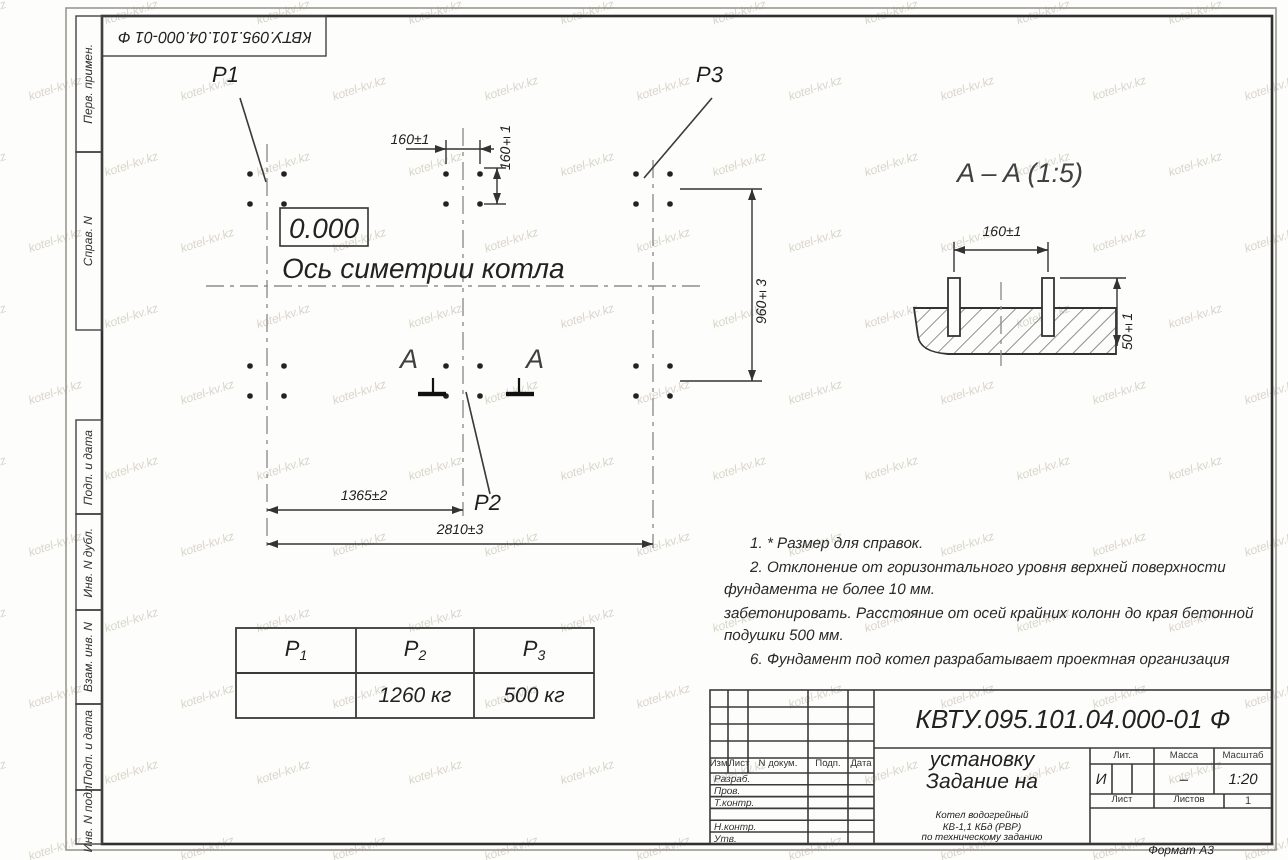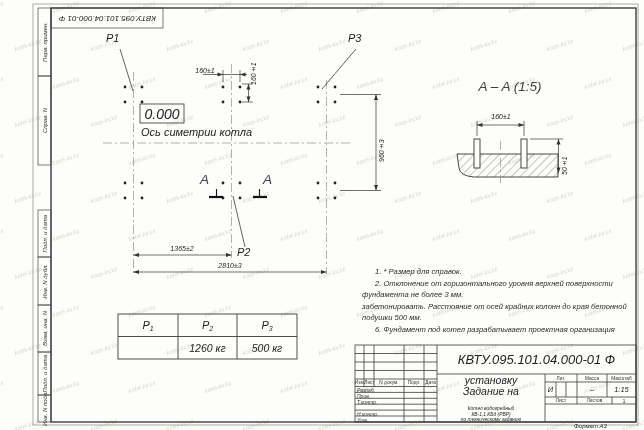--- a/index.html
+++ b/index.html
@@ -333,21 +333,21 @@
       <span>Подп. и дата</span>
     </div>
   <div class="vcell" style="top:395px;height:27px;">
       <span>Инв. N подл.</span>
     </div>
 
   <div class="txt plabel" style="left:106px;top:32px;">P1</div>
   <div class="txt plabel" style="left:348px;top:32px;">P3</div>
   <div class="txt plabel" style="left:237px;top:246px;">P2</div>
   <div class="txt it ctr" style="left:140px;top:104px;width:44px;height:19px;font-size:14px;">0.000</div>
-  <div class="txt it" style="left:141px;top:126px;font-size:11px;">Ось симетрии котла</div>
+  <div class="txt it" style="left:141px;top:126px;font-size:14px;">Ось симетрии котла</div>
   <div class="txt dim ctr" style="left:190px;top:67px;width:30px;">160±1</div>
   <div class="vdim" style="left:250px;top:55px;height:30px;">160±1</div>
   <div class="vdim" style="left:378px;top:124px;height:38px;">960±3</div>
   <div class="txt dim ctr" style="left:156px;top:245px;width:52px;">1365±2</div>
   <div class="txt dim ctr" style="left:204px;top:262px;width:52px;">2810±3</div>
   <div class="txt alabel" style="left:200px;top:172px;">A</div>
   <div class="txt alabel" style="left:263px;top:172px;">A</div>
 
   <div class="txt alabel ctr" style="left:455px;top:79px;width:110px;">A – A (1:5)</div>
   <div class="txt dim ctr" style="left:483px;top:113px;width:36px;">160±1</div>
@@ -361,21 +361,21 @@
   </div>
   <div class="txt it ctr" style="left:237px;top:314px;width:60px;height:22px;font-size:11px;">
     <span><span>P</span><span class="sub">3</span></span>
   </div>
   <div class="txt it ctr" style="left:178px;top:336px;width:59px;height:23px;font-size:10.5px;">1260 кг</div>
   <div class="txt it ctr" style="left:237px;top:336px;width:60px;height:23px;font-size:10.5px;">500 кг</div>
 
   <div class="notes">
     <div class="ind">1. * Размер для справок.</div>
     <div class="ind">2. Отклонение от горизонтального уровня верхней поверхности</div>
-    <div>фундамента не более 3 мм.</div>
+    <div>фундамента не более 10 мм.</div>
     <div>забетонировать. Расстояние от осей крайних колонн до края бетонной</div>
     <div>подушки 500 мм.</div>
     <div class="ind">6. Фундамент под котел разрабатывает проектная организация</div>
   </div>
 
   <div class="txt it ctr" style="left:437px;top:345px;width:199px;height:29px;font-size:13px;">КВТУ.095.101.04.000-01  Ф</div>
 
   <div class="txt it" style="left:437px;top:375px;width:108px;text-align:center;font-size:10.5px;line-height:11px;white-space:normal;">
     <div>установку</div>
     <div>Задание на</div>
@@ -397,21 +397,21 @@
   <div class="txt tbi" style="left:357px;top:399px;">Т.контр.</div>
   <div class="txt tbi" style="left:357px;top:405px;"></div>
   <div class="txt tbi" style="left:357px;top:410.5px;">Н.контр.</div>
   <div class="txt tbi" style="left:357px;top:416.5px;">Утв.</div>
 
   <div class="txt tb ctr" style="left:545px;top:374px;width:32px;height:8px;">Лит.</div>
   <div class="txt tb ctr" style="left:577px;top:374px;width:30px;height:8px;">Масса</div>
   <div class="txt tb ctr" style="left:607px;top:374px;width:29px;height:8px;">Масштаб</div>
   <div class="txt it ctr" style="left:545px;top:382px;width:11px;height:15px;font-size:7.5px;">И</div>
   <div class="txt it ctr" style="left:577px;top:382px;width:30px;height:15px;font-size:7.5px;">–</div>
-  <div class="txt it ctr" style="left:607px;top:382px;width:29px;height:15px;font-size:7.5px;">1:15</div>
+  <div class="txt it ctr" style="left:607px;top:382px;width:29px;height:15px;font-size:7.5px;">1:20</div>
 
   <div class="txt tb ctr" style="left:545px;top:397px;width:32px;height:7px;">Лист</div>
   <div class="txt tb ctr" style="left:577px;top:397px;width:35px;height:7px;">Листов</div>
   <div class="txt tb ctr" style="left:612px;top:397px;width:24px;height:7px;font-size:5.5px;">1</div>
 
 
   <div class="txt it ctr" style="left:545px;top:422px;width:91px;height:8px;font-size:6px;">Формат А3</div>
 
 </div>
 

